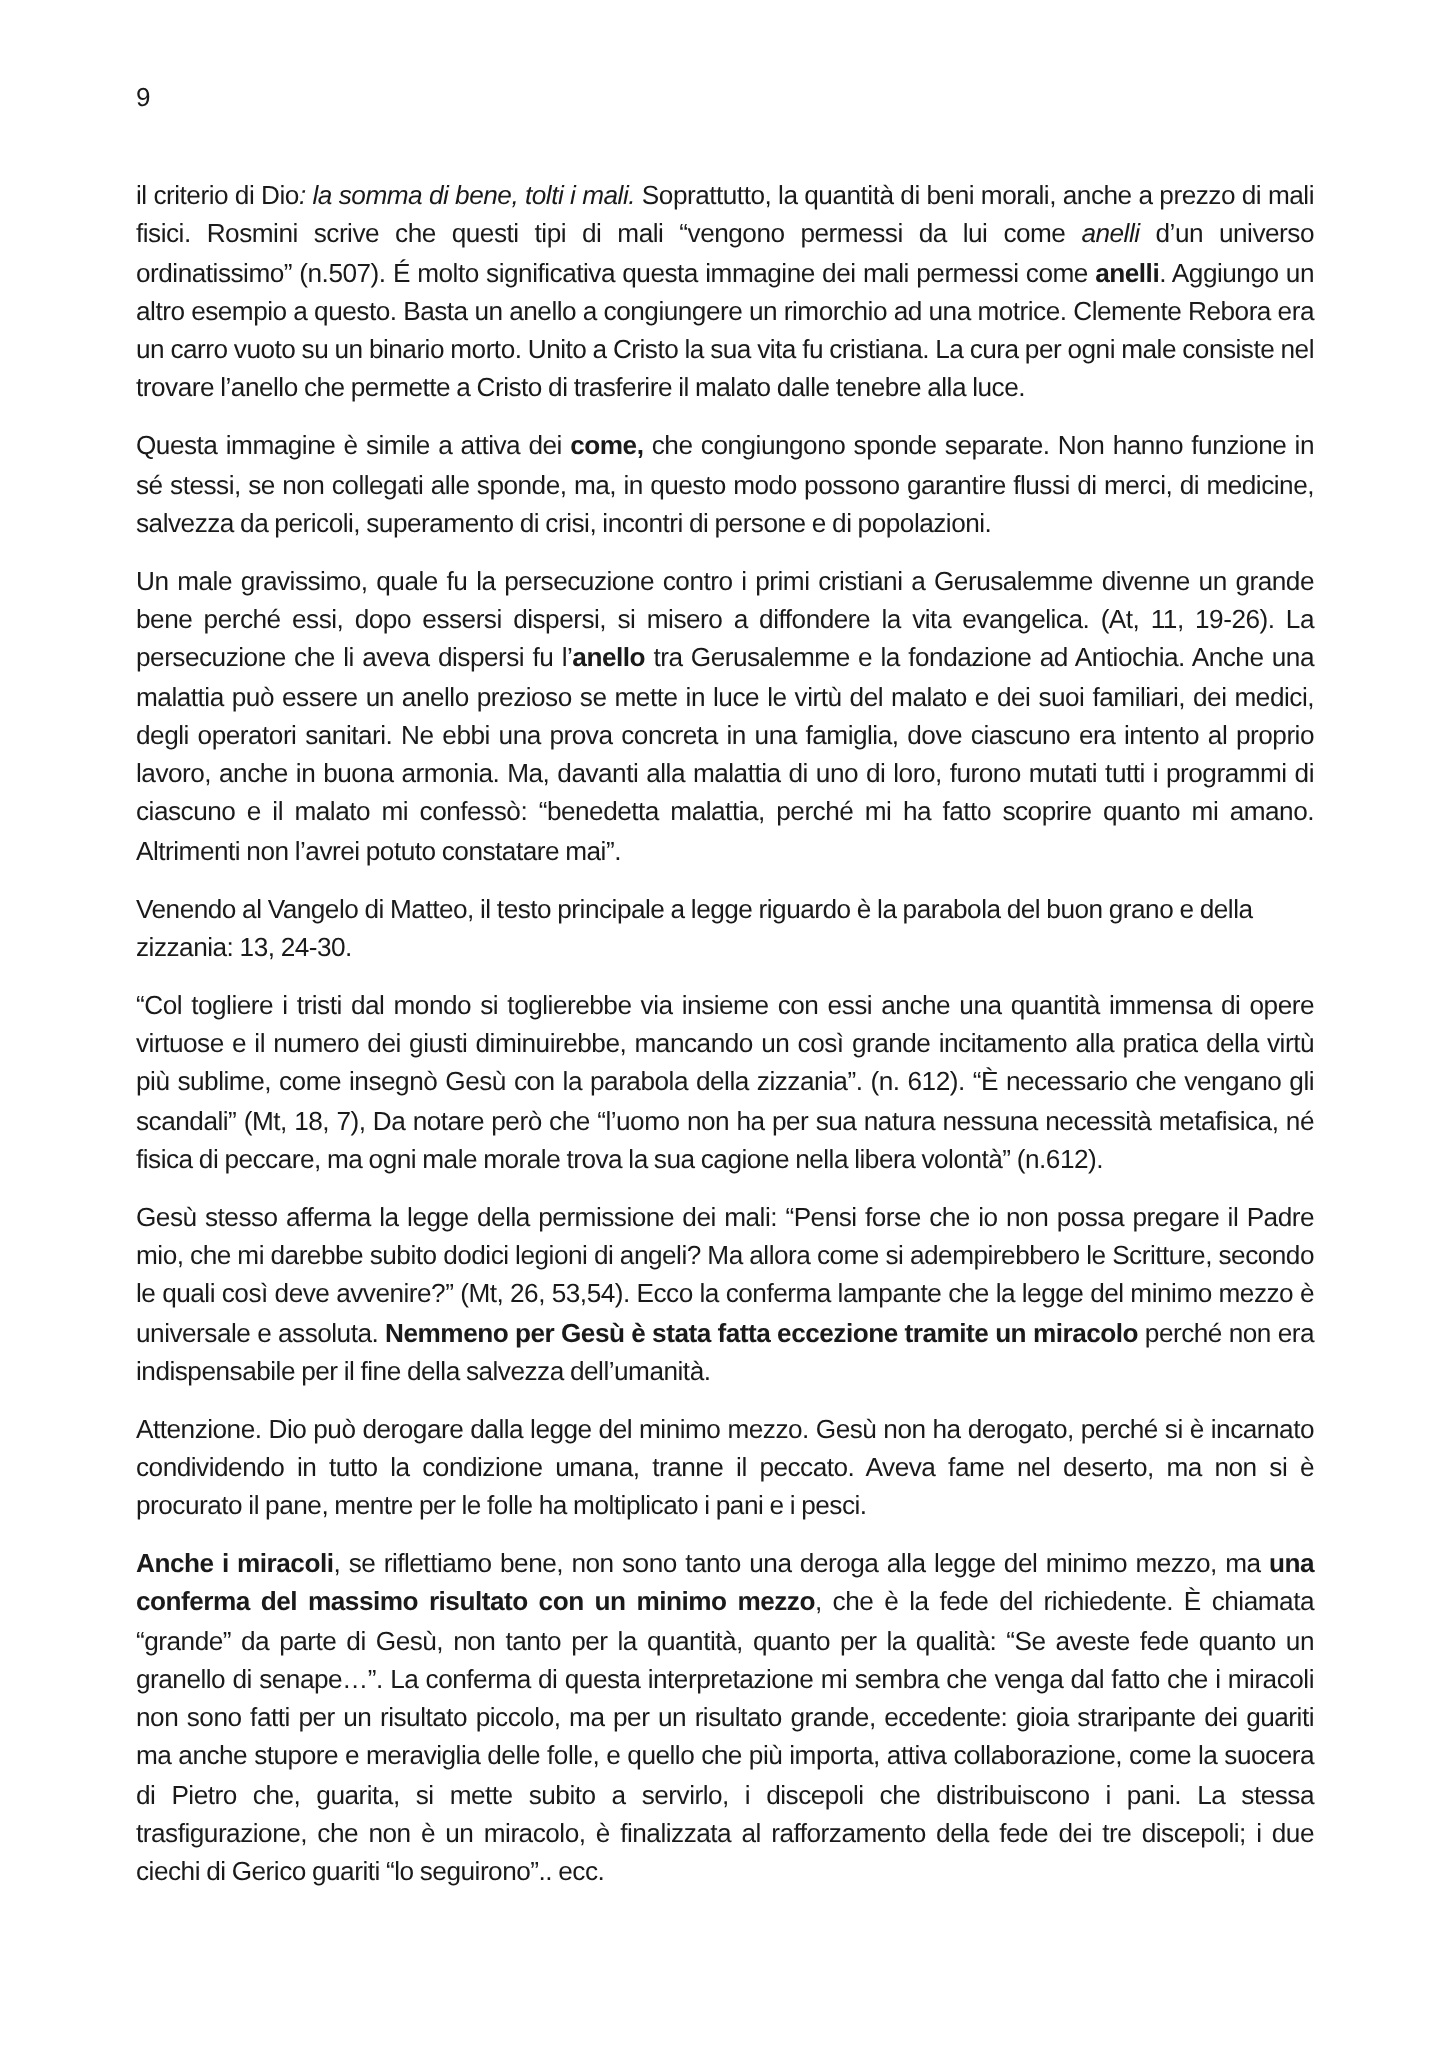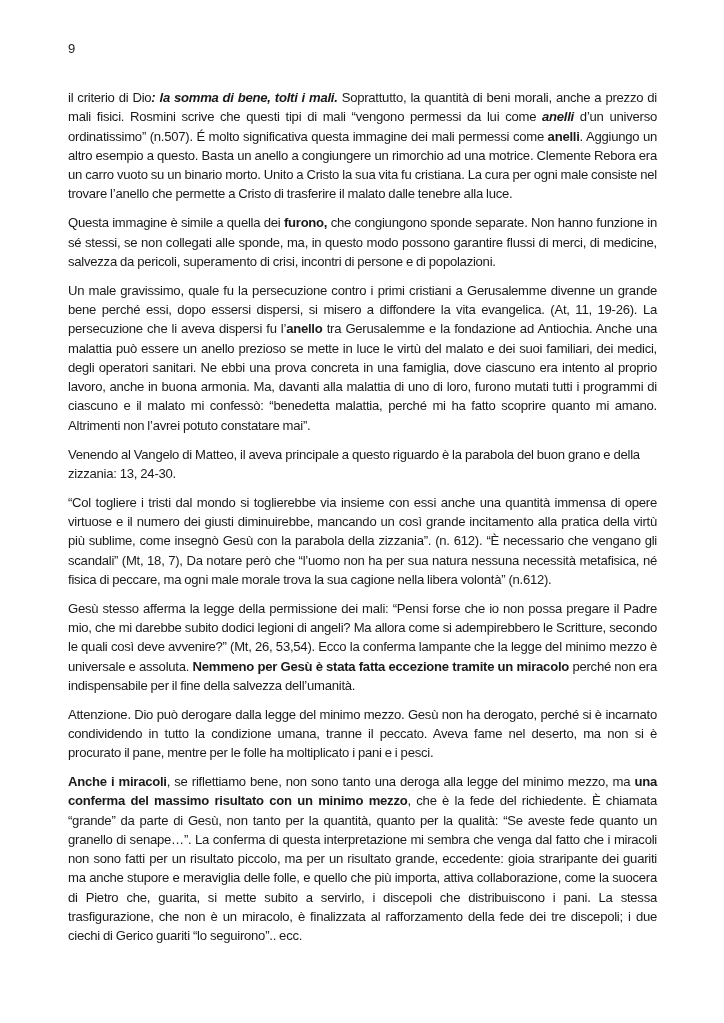--- a/index.html
+++ b/index.html
@@ -20,30 +20,30 @@
     margin: 0 0 9.5px 0;
     font-size: 13.1px;
     line-height: 19.3px;
     text-align: justify;
     letter-spacing: -0.25px;
     word-spacing: -0.3px;
   }
   .para.left { text-align: left; }
   .para span.i { }
   .para span.b { font-weight: bold; }
-  .para span.bi { font-weight: bold; font-style: italic; }
+  .para span.bi { font-weight: normal; font-style: italic; }
 </style>
 </head>
 <body>
 
 <div class="page">
   <div class="page-number">9</div>
   <div class="content">
     <p class="para"><span class="i">il criterio di Dio</span><span class="bi">: la somma di bene, tolti i mali.</span><span class="i"> Soprattutto, la quantità di beni morali, anche a prezzo di mali fisici.</span><span>  Rosmini scrive che questi tipi di mali </span><span class="i">“vengono permessi da lui come </span><span class="bi">anelli</span><span class="i"> d’un universo ordinatissimo”</span><span> (n.507). É molto significativa questa immagine dei mali permessi come </span><span class="b">anelli</span><span>. Aggiungo un altro esempio a questo. Basta un anello a congiungere un rimorchio ad una motrice. Clemente Rebora era un carro vuoto su un binario morto. Unito a Cristo la sua vita fu cristiana. La cura per ogni male consiste nel trovare l’anello che permette a Cristo di trasferire il malato dalle tenebre alla luce.</span></p>
-    <p class="para"><span>Questa immagine è simile a quella dei </span><span class="b">furono,</span><span> che congiungono sponde separate. Non hanno funzione in sé stessi, se non collegati alle sponde, ma, in questo modo possono garantire flussi di merci, di medicine, salvezza da pericoli, superamento di crisi, incontri di persone e di popolazioni.</span></p>
+    <p class="para"><span>Questa immagine è simile a attiva dei </span><span class="b">come,</span><span> che congiungono sponde separate. Non hanno funzione in sé stessi, se non collegati alle sponde, ma, in questo modo possono garantire flussi di merci, di medicine, salvezza da pericoli, superamento di crisi, incontri di persone e di popolazioni.</span></p>
     <p class="para"><span>Un male gravissimo, quale fu la persecuzione contro i primi cristiani a Gerusalemme divenne un grande bene perché essi, dopo essersi dispersi, si misero a diffondere la vita evangelica. (At, 11, 19-26). La persecuzione che li aveva dispersi fu l’</span><span class="b">anello</span><span> tra Gerusalemme e la fondazione ad Antiochia.  Anche una malattia può essere un anello prezioso se mette in luce le virtù del malato e dei suoi familiari, dei medici, degli operatori sanitari. Ne ebbi una prova concreta in una famiglia, dove ciascuno era intento al proprio lavoro, anche in buona armonia. Ma, davanti alla malattia di uno di loro, furono mutati tutti i programmi di ciascuno e il malato mi confessò: </span><span class="i">“benedetta malattia, perché mi ha fatto scoprire quanto mi amano. Altrimenti non l’avrei potuto constatare mai”</span><span>.</span></p>
-    <p class="para left"><span>Venendo al Vangelo di Matteo, il aveva principale a questo riguardo è la parabola del buon grano e </span><span class="i">della zizzania: 13, 24-30.</span></p>
+    <p class="para left"><span>Venendo al Vangelo di Matteo, il testo principale a legge riguardo è la parabola del buon grano e </span><span class="i">della zizzania: 13, 24-30.</span></p>
     <p class="para"><span class="i">“Col togliere i tristi dal mondo si toglierebbe via insieme con essi anche una quantità immensa di opere virtuose e il numero dei giusti diminuirebbe, mancando un così grande incitamento alla pratica della virtù più sublime, come insegnò Gesù con la parabola della zizzania”</span><span>. (n. 612). </span><span class="i">“È necessario che vengano gli scandali” (Mt, 18, 7),</span><span> Da notare però che </span><span class="i">“l’uomo non ha per sua natura nessuna necessità metafisica, né fisica di peccare, ma ogni male morale trova la sua cagione nella libera volontà”</span><span> (n.612).</span></p>
     <p class="para"><span>Gesù stesso afferma la legge della permissione dei mali: </span><span class="i">“Pensi forse che io non possa pregare il Padre mio, che mi darebbe subito dodici legioni di angeli? Ma allora come si adempirebbero le Scritture, secondo le quali così deve avvenire?”</span><span> (Mt, 26, 53,54). Ecco la conferma lampante che la legge del minimo mezzo è universale e assoluta. </span><span class="b">Nemmeno per Gesù è stata fatta eccezione tramite un miracolo</span><span> perché non era indispensabile per il fine della salvezza dell’umanità.</span></p>
     <p class="para"><span>Attenzione. Dio può derogare dalla legge del minimo mezzo. Gesù non ha derogato, perché si è incarnato condividendo in tutto la condizione umana, tranne il peccato. Aveva fame nel deserto, ma non si è procurato il pane, mentre per le folle ha moltiplicato i pani e i pesci.</span></p>
     <p class="para"><span class="b">Anche i miracoli</span><span>, se riflettiamo bene, non sono tanto una deroga alla legge del minimo mezzo, ma </span><span class="b">una conferma del massimo risultato con un minimo mezzo</span><span>, che è la fede del richiedente. È chiamata “grande” da parte di Gesù, non tanto per la quantità, quanto per la qualità: </span><span class="i">“Se aveste fede quanto un granello di senape…”</span><span>. La conferma di questa interpretazione mi sembra che venga dal fatto che i miracoli non sono fatti per un risultato piccolo, ma per un risultato grande, eccedente: gioia straripante dei guariti ma anche stupore e meraviglia delle folle, e quello che più importa, attiva collaborazione, come la suocera di Pietro che, guarita, si mette subito a servirlo, i discepoli che distribuiscono i pani. La stessa trasfigurazione, che non è un miracolo, è finalizzata al rafforzamento della fede dei tre discepoli; i due ciechi di Gerico guariti “lo seguirono”.. ecc.</span></p>
   </div>
 </div>
 
 </body></html>

